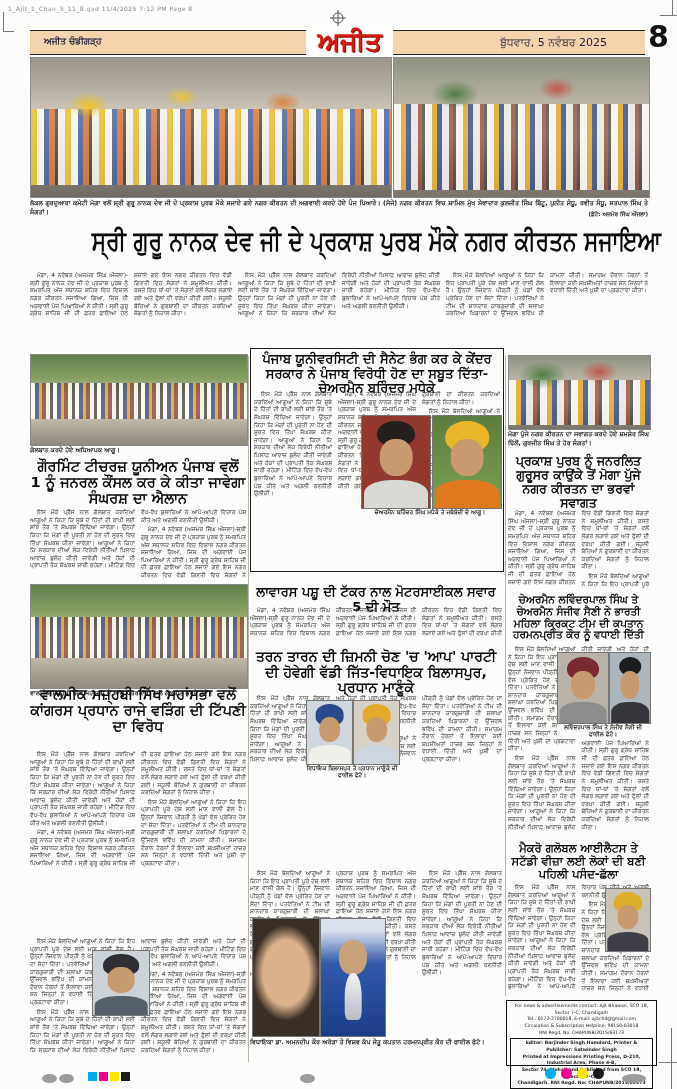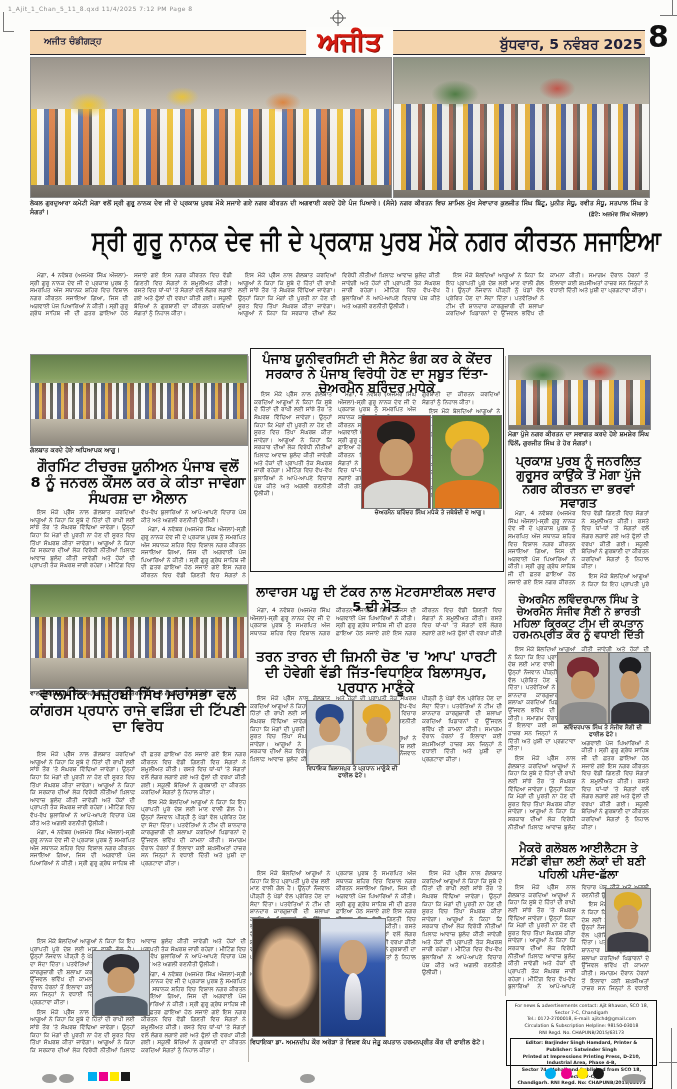--- a/index.html
+++ b/index.html
@@ -10,21 +10,21 @@
   .printline{top:5px;left:8px;font-size:6px;color:#8a8a8a;letter-spacing:.5px;}
   .reg{top:10px;left:330px;width:16px;height:16px;}
   .cropmark{background:#777;}
   
   .band{top:30px;left:30px;width:615px;height:23px;background:#f4d4ad;
         border-top:1.6px solid #24242c;border-bottom:1.6px solid #24242c;}
   .edition{top:36px;left:44px;font-size:9px;font-weight:bold;color:#20203a;}
   .masthead{top:27px;left:50%;transform:translateX(-50%);background:#fdfdfb;padding:0 12px;
             font-size:26px;line-height:28px;font-weight:bold;color:#d51c12;
             text-shadow:1px 1px 0 #8c0f08;}
-  .dateline{top:36px;left:500px;font-size:14px;font-weight:bold;color:#20203a;}
+  .dateline{top:36px;left:500px;font-size:11px;font-weight:normal;color:#20203a;}
   .pageno{top:22px;left:648px;font-size:30px;line-height:30px;font-weight:bold;color:#111;}
   
   .ph{border:1px solid #8a8a8a;overflow:hidden;}
   .crowd{background:
     radial-gradient(ellipse 30px 18px at 16% 34%, rgba(238,196,44,.95), transparent 70%),
     radial-gradient(ellipse 24px 14px at 42% 28%, rgba(238,196,44,.85), transparent 70%),
     radial-gradient(ellipse 26px 15px at 70% 32%, rgba(225,120,40,.8), transparent 70%),
     repeating-linear-gradient(90deg, rgba(244,198,52,.85) 0 6px, rgba(252,252,250,.92) 6px 13px,
       rgba(62,96,168,.72) 13px 18px, rgba(226,122,58,.8) 18px 24px, rgba(32,32,36,.55) 24px 27px,
       rgba(250,248,244,.88) 27px 34px) 0 82%/100% 55% no-repeat,
@@ -109,21 +109,21 @@
     <p>ਮੋਗਾ, 4 ਨਵੰਬਰ (ਅਜਮੇਰ ਸਿੰਘ ਔਜਲਾ)-ਸ੍ਰੀ ਗੁਰੂ ਨਾਨਕ ਦੇਵ ਜੀ ਦੇ ਪ੍ਰਕਾਸ਼ ਪੁਰਬ ਨੂੰ ਸਮਰਪਿਤ ਅੱਜ ਸਥਾਨਕ ਸ਼ਹਿਰ ਵਿਚ ਵਿਸ਼ਾਲ ਨਗਰ ਕੀਰਤਨ ਸਜਾਇਆ ਗਿਆ, ਜਿਸ ਦੀ ਅਗਵਾਈ ਪੰਜ ਪਿਆਰਿਆਂ ਨੇ ਕੀਤੀ। ਸ੍ਰੀ ਗੁਰੂ ਗ੍ਰੰਥ ਸਾਹਿਬ ਜੀ ਦੀ ਛਤਰ ਛਾਇਆ ਹੇਠ ਸਜਾਏ ਗਏ ਇਸ ਨਗਰ ਕੀਰਤਨ ਵਿਚ ਵੱਡੀ ਗਿਣਤੀ ਵਿਚ ਸੰਗਤਾਂ ਨੇ ਸ਼ਮੂਲੀਅਤ ਕੀਤੀ। ਰਸਤੇ ਵਿਚ ਥਾਂ-ਥਾਂ 'ਤੇ ਸੰਗਤਾਂ ਵਲੋਂ ਲੰਗਰ ਲਗਾਏ ਗਏ ਅਤੇ ਫੁੱਲਾਂ ਦੀ ਵਰਖਾ ਕੀਤੀ ਗਈ। ਸਕੂਲੀ ਬੱਚਿਆਂ ਨੇ ਗੁਰਬਾਣੀ ਦਾ ਕੀਰਤਨ ਕਰਦਿਆਂ ਸੰਗਤਾਂ ਨੂੰ ਨਿਹਾਲ ਕੀਤਾ।</p>
     <p>ਇਸ ਮੌਕੇ ਪ੍ਰੈੱਸ ਨਾਲ ਗੱਲਬਾਤ ਕਰਦਿਆਂ ਆਗੂਆਂ ਨੇ ਕਿਹਾ ਕਿ ਸੂਬੇ ਦੇ ਹਿੱਤਾਂ ਦੀ ਰਾਖੀ ਲਈ ਸਾਂਝੇ ਤੌਰ 'ਤੇ ਸੰਘਰਸ਼ ਵਿੱਢਿਆ ਜਾਵੇਗਾ। ਉਨ੍ਹਾਂ ਕਿਹਾ ਕਿ ਮੰਗਾਂ ਦੀ ਪੂਰਤੀ ਨਾ ਹੋਣ ਦੀ ਸੂਰਤ ਵਿਚ ਤਿੱਖਾ ਸੰਘਰਸ਼ ਕੀਤਾ ਜਾਵੇਗਾ। ਆਗੂਆਂ ਨੇ ਕਿਹਾ ਕਿ ਸਰਕਾਰ ਦੀਆਂ ਲੋਕ ਵਿਰੋਧੀ ਨੀਤੀਆਂ ਖ਼ਿਲਾਫ਼ ਆਵਾਜ਼ ਬੁਲੰਦ ਕੀਤੀ ਜਾਵੇਗੀ ਅਤੇ ਹੱਕਾਂ ਦੀ ਪ੍ਰਾਪਤੀ ਤੱਕ ਸੰਘਰਸ਼ ਜਾਰੀ ਰਹੇਗਾ। ਮੀਟਿੰਗ ਵਿਚ ਵੱਖ-ਵੱਖ ਬੁਲਾਰਿਆਂ ਨੇ ਆਪੋ-ਆਪਣੇ ਵਿਚਾਰ ਪੇਸ਼ ਕੀਤੇ ਅਤੇ ਅਗਲੀ ਰਣਨੀਤੀ ਉਲੀਕੀ।</p>
     <p>ਇਸ ਮੌਕੇ ਬੋਲਦਿਆਂ ਆਗੂਆਂ ਨੇ ਕਿਹਾ ਕਿ ਇਹ ਪ੍ਰਾਪਤੀ ਪੂਰੇ ਦੇਸ਼ ਲਈ ਮਾਣ ਵਾਲੀ ਗੱਲ ਹੈ। ਉਨ੍ਹਾਂ ਨੌਜਵਾਨ ਪੀੜ੍ਹੀ ਨੂੰ ਖੇਡਾਂ ਵੱਲ ਪ੍ਰੇਰਿਤ ਹੋਣ ਦਾ ਸੱਦਾ ਦਿੱਤਾ। ਪਤਵੰਤਿਆਂ ਨੇ ਟੀਮ ਦੀ ਸ਼ਾਨਦਾਰ ਕਾਰਗੁਜ਼ਾਰੀ ਦੀ ਸ਼ਲਾਘਾ ਕਰਦਿਆਂ ਖਿਡਾਰਨਾਂ ਦੇ ਉੱਜਵਲ ਭਵਿੱਖ ਦੀ ਕਾਮਨਾ ਕੀਤੀ। ਸਮਾਗਮ ਦੌਰਾਨ ਹੋਰਨਾਂ ਤੋਂ ਇਲਾਵਾ ਕਈ ਸ਼ਖ਼ਸੀਅਤਾਂ ਹਾਜ਼ਰ ਸਨ ਜਿਨ੍ਹਾਂ ਨੇ ਵਧਾਈ ਦਿੱਤੀ ਅਤੇ ਖ਼ੁਸ਼ੀ ਦਾ ਪ੍ਰਗਟਾਵਾ ਕੀਤਾ।</p>
   </div>
 
   <div class="abs vrule" style="top:356px;left:248px;height:706px;"></div>
   <div class="abs vrule" style="top:356px;left:505px;height:640px;"></div>
 
   <div class="abs ph group" style="top:354px;left:30px;width:216px;height:90px;"></div>
   <div class="abs cap" style="top:446px;left:30px;width:216px;height:9px;">ਗੱਲਬਾਤ ਕਰਦੇ ਹੋਏ ਅਧਿਆਪਕ ਆਗੂ।</div>
-  <div class="abs hl" style="top:458px;left:30px;width:216px;font-size:14.5px;">ਗੌਰਮਿੰਟ ਟੀਚਰਜ਼ ਯੂਨੀਅਨ ਪੰਜਾਬ ਵਲੋਂ 8 ਨੂੰ ਜਨਰਲ ਕੌਂਸਲ ਕਰ ਕੇ ਕੀਤਾ ਜਾਵੇਗਾ ਸੰਘਰਸ਼ ਦਾ ਐਲਾਨ</div>
+  <div class="abs hl" style="top:458px;left:30px;width:216px;font-size:14.5px;">ਗੌਰਮਿੰਟ ਟੀਚਰਜ਼ ਯੂਨੀਅਨ ਪੰਜਾਬ ਵਲੋਂ 1 ਨੂੰ ਜਨਰਲ ਕੌਂਸਲ ਕਰ ਕੇ ਕੀਤਾ ਜਾਵੇਗਾ ਸੰਘਰਸ਼ ਦਾ ਐਲਾਨ</div>
   <div class="abs body c2" style="top:509px;left:30px;width:216px;height:72px;">
     <p>ਇਸ ਮੌਕੇ ਪ੍ਰੈੱਸ ਨਾਲ ਗੱਲਬਾਤ ਕਰਦਿਆਂ ਆਗੂਆਂ ਨੇ ਕਿਹਾ ਕਿ ਸੂਬੇ ਦੇ ਹਿੱਤਾਂ ਦੀ ਰਾਖੀ ਲਈ ਸਾਂਝੇ ਤੌਰ 'ਤੇ ਸੰਘਰਸ਼ ਵਿੱਢਿਆ ਜਾਵੇਗਾ। ਉਨ੍ਹਾਂ ਕਿਹਾ ਕਿ ਮੰਗਾਂ ਦੀ ਪੂਰਤੀ ਨਾ ਹੋਣ ਦੀ ਸੂਰਤ ਵਿਚ ਤਿੱਖਾ ਸੰਘਰਸ਼ ਕੀਤਾ ਜਾਵੇਗਾ। ਆਗੂਆਂ ਨੇ ਕਿਹਾ ਕਿ ਸਰਕਾਰ ਦੀਆਂ ਲੋਕ ਵਿਰੋਧੀ ਨੀਤੀਆਂ ਖ਼ਿਲਾਫ਼ ਆਵਾਜ਼ ਬੁਲੰਦ ਕੀਤੀ ਜਾਵੇਗੀ ਅਤੇ ਹੱਕਾਂ ਦੀ ਪ੍ਰਾਪਤੀ ਤੱਕ ਸੰਘਰਸ਼ ਜਾਰੀ ਰਹੇਗਾ। ਮੀਟਿੰਗ ਵਿਚ ਵੱਖ-ਵੱਖ ਬੁਲਾਰਿਆਂ ਨੇ ਆਪੋ-ਆਪਣੇ ਵਿਚਾਰ ਪੇਸ਼ ਕੀਤੇ ਅਤੇ ਅਗਲੀ ਰਣਨੀਤੀ ਉਲੀਕੀ।</p>
       <p>ਮੋਗਾ, 4 ਨਵੰਬਰ (ਅਜਮੇਰ ਸਿੰਘ ਔਜਲਾ)-ਸ੍ਰੀ ਗੁਰੂ ਨਾਨਕ ਦੇਵ ਜੀ ਦੇ ਪ੍ਰਕਾਸ਼ ਪੁਰਬ ਨੂੰ ਸਮਰਪਿਤ ਅੱਜ ਸਥਾਨਕ ਸ਼ਹਿਰ ਵਿਚ ਵਿਸ਼ਾਲ ਨਗਰ ਕੀਰਤਨ ਸਜਾਇਆ ਗਿਆ, ਜਿਸ ਦੀ ਅਗਵਾਈ ਪੰਜ ਪਿਆਰਿਆਂ ਨੇ ਕੀਤੀ। ਸ੍ਰੀ ਗੁਰੂ ਗ੍ਰੰਥ ਸਾਹਿਬ ਜੀ ਦੀ ਛਤਰ ਛਾਇਆ ਹੇਠ ਸਜਾਏ ਗਏ ਇਸ ਨਗਰ ਕੀਰਤਨ ਵਿਚ ਵੱਡੀ ਗਿਣਤੀ ਵਿਚ ਸੰਗਤਾਂ ਨੇ ਸ਼ਮੂਲੀਅਤ ਕੀਤੀ। ਰਸਤੇ ਵਿਚ ਥਾਂ-ਥਾਂ 'ਤੇ ਸੰਗਤਾਂ ਵਲੋਂ ਲੰਗਰ ਲਗਾਏ ਗਏ ਅਤੇ ਫੁੱਲਾਂ ਦੀ ਵਰਖਾ ਕੀਤੀ ਗਈ। ਸਕੂਲੀ ਬੱਚਿਆਂ ਨੇ ਗੁਰਬਾਣੀ ਦਾ ਕੀਰਤਨ ਕਰਦਿਆਂ ਸੰਗਤਾਂ ਨੂੰ ਨਿਹਾਲ ਕੀਤਾ।</p>
   </div>
 
   <div class="abs ph group" style="top:584px;left:30px;width:216px;height:103px;"></div>
   <div class="abs cap" style="top:689px;left:30px;width:216px;height:9px;">ਵਾਲਮੀਕ ਮਜ਼੍ਹਬੀ ਸਿੱਖ ਮਹਾਂਸਭਾ ਦੇ ਆਗੂ ਪੱਤਰਕਾਰਾਂ ਨਾਲ ਗੱਲਬਾਤ ਕਰਦੇ ਹੋਏ।</div>
   <div class="abs hl" style="top:686px;left:30px;width:216px;font-size:14.5px;">ਵਾਲਮੀਕ ਮਜ਼੍ਹਬੀ ਸਿੱਖ ਮਹਾਂਸਭਾ ਵਲੋਂ ਕਾਂਗਰਸ ਪ੍ਰਧਾਨ ਰਾਜੇ ਵੜਿੰਗ ਦੀ ਟਿੱਪਣੀ ਦਾ ਵਿਰੋਧ</div>
   <div class="abs body c2" style="top:751px;left:30px;width:216px;height:138px;">
     <p>ਇਸ ਮੌਕੇ ਪ੍ਰੈੱਸ ਨਾਲ ਗੱਲਬਾਤ ਕਰਦਿਆਂ ਆਗੂਆਂ ਨੇ ਕਿਹਾ ਕਿ ਸੂਬੇ ਦੇ ਹਿੱਤਾਂ ਦੀ ਰਾਖੀ ਲਈ ਸਾਂਝੇ ਤੌਰ 'ਤੇ ਸੰਘਰਸ਼ ਵਿੱਢਿਆ ਜਾਵੇਗਾ। ਉਨ੍ਹਾਂ ਕਿਹਾ ਕਿ ਮੰਗਾਂ ਦੀ ਪੂਰਤੀ ਨਾ ਹੋਣ ਦੀ ਸੂਰਤ ਵਿਚ ਤਿੱਖਾ ਸੰਘਰਸ਼ ਕੀਤਾ ਜਾਵੇਗਾ। ਆਗੂਆਂ ਨੇ ਕਿਹਾ ਕਿ ਸਰਕਾਰ ਦੀਆਂ ਲੋਕ ਵਿਰੋਧੀ ਨੀਤੀਆਂ ਖ਼ਿਲਾਫ਼ ਆਵਾਜ਼ ਬੁਲੰਦ ਕੀਤੀ ਜਾਵੇਗੀ ਅਤੇ ਹੱਕਾਂ ਦੀ ਪ੍ਰਾਪਤੀ ਤੱਕ ਸੰਘਰਸ਼ ਜਾਰੀ ਰਹੇਗਾ। ਮੀਟਿੰਗ ਵਿਚ ਵੱਖ-ਵੱਖ ਬੁਲਾਰਿਆਂ ਨੇ ਆਪੋ-ਆਪਣੇ ਵਿਚਾਰ ਪੇਸ਼ ਕੀਤੇ ਅਤੇ ਅਗਲੀ ਰਣਨੀਤੀ ਉਲੀਕੀ।</p>

